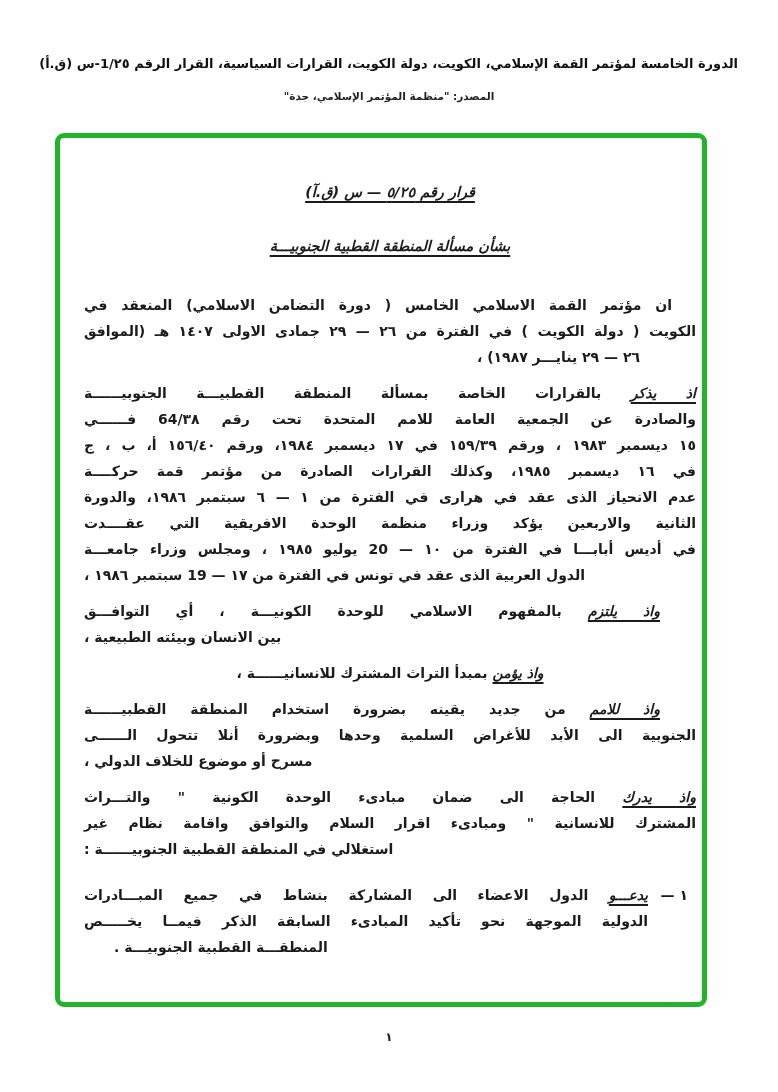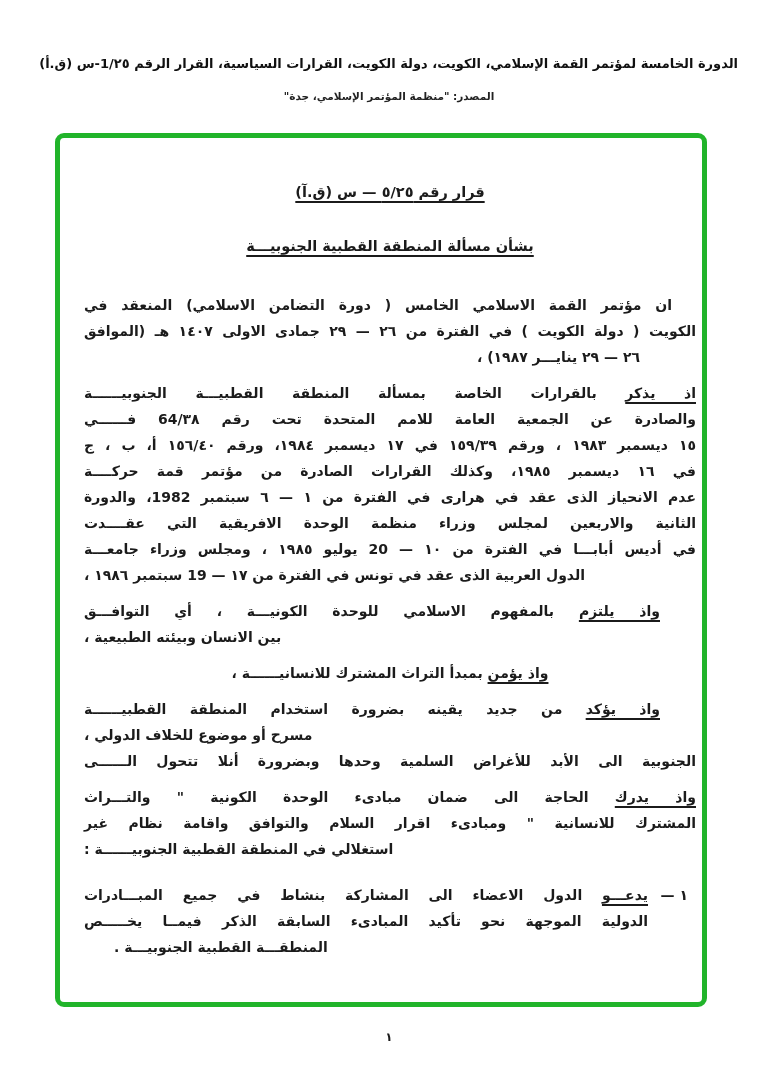--- a/index.html
+++ b/index.html
@@ -40,20 +40,21 @@
   }
   .doc-title{
     text-align:center;line-height:24px;font-size:14.5px;
   }
   .doc-title + .doc-title{margin-top:30px;}
   .doc-title.last{margin-bottom:34px;}
   .u{
     text-decoration:underline;
     text-underline-offset:4px;
     text-decoration-thickness:1.5px;
+    font-style:italic;
   }
   .para{margin-top:10px;}
   .item{margin-top:20px;display:flex;}
   .num{width:48px;flex:0 0 48px;text-align:right;padding-right:8px;box-sizing:border-box;line-height:26px;}
   .item-body{flex:1;min-width:0;}
   .line{line-height:26px;}
   .line.j{text-align:justify;text-align-last:justify;}
   .line.r{text-align:right;}
   .line.l{text-align:left;}
   .line.c{text-align:center;}
@@ -82,36 +83,36 @@
           <div class="para">
             <div class="line j" style="padding-right: 24px;">ان مؤتمر القمة الاسلامي الخامس ( دورة التضامن الاسلامي) المنعقد في</div>
             <div class="line j">الكويت ( دولة الكويت ) في الفترة من ٢٦ — ٢٩ جمادى الاولى ١٤٠٧ هـ (الموافق</div>
             <div class="line r" style="padding-right: 56px;">٢٦ — ٢٩ ينايـــر ١٩٨٧) ،</div>
           </div>
           <div class="para">
             <div class="line j"><span class="u">اذ يذكر</span> بالقرارات الخاصة بمسألة المنطقة القطبيـــة الجنوبيــــــة</div>
             <div class="line j">والصادرة عن الجمعية العامة للامم المتحدة تحت رقم 64/٣٨ فــــــي</div>
             <div class="line j">١٥ ديسمبر ١٩٨٣ ، ورقم ١٥٩/٣٩ في ١٧ ديسمبر ١٩٨٤، ورقم ١٥٦/٤٠ أ، ب ، ج</div>
             <div class="line j">في ١٦ ديسمبر ١٩٨٥، وكذلك القرارات الصادرة من مؤتمر قمة حركــــة</div>
-            <div class="line j">عدم الانحياز الذى عقد في هرارى في الفترة من ١ — ٦ سبتمبر 1982، والدورة</div>
-            <div class="line j">الثانية والاربعين لمجلس وزراء منظمة الوحدة الافريقية التي عقــــدت</div>
+            <div class="line j">عدم الانحياز الذى عقد في هرارى في الفترة من ١ — ٦ سبتمبر ١٩٨٦، والدورة</div>
+            <div class="line j">الثانية والاربعين يؤكد وزراء منظمة الوحدة الافريقية التي عقــــدت</div>
             <div class="line j">في أديس أبابـــا في الفترة من ١٠ — 20 يوليو ١٩٨٥ ، ومجلس وزراء جامعـــة</div>
             <div class="line l">الدول العربية الذى عقد في تونس في الفترة من ١٧ — 19 سبتمبر ١٩٨٦ ،</div>
           </div>
           <div class="para">
             <div class="line j" style="padding-right: 36px;"><span class="u">واذ يلتزم</span> بالمفهوم الاسلامي للوحدة الكونيـــة ، أي التوافـــق</div>
             <div class="line l">بين الانسان وبيئته الطبيعية ،</div>
           </div>
           <div class="para">
             <div class="line c"><span class="u">واذ يؤمن</span> بمبدأ التراث المشترك للانسانيــــــة ،</div>
           </div>
           <div class="para">
-            <div class="line j" style="padding-right: 36px;"><span class="u">واذ يؤكد</span> من جديد يقينه بضرورة استخدام المنطقة القطبيــــــة</div>
+            <div class="line j" style="padding-right: 36px;"><span class="u">واذ للامم</span> من جديد يقينه بضرورة استخدام المنطقة القطبيــــــة</div>
+            <div class="line j">الجنوبية الى الأبد للأغراض السلمية وحدها وبضرورة أنلا تتحول الــــــى</div>
             <div class="line l">مسرح أو موضوع للخلاف الدولي ،</div>
-            <div class="line j">الجنوبية الى الأبد للأغراض السلمية وحدها وبضرورة أنلا تتحول الــــــى</div>
           </div>
           <div class="para">
             <div class="line j"><span class="u">واذ يدرك</span> الحاجة الى ضمان مبادىء الوحدة الكونية " والتـــراث</div>
             <div class="line j">المشترك للانسانية " ومبادىء اقرار السلام والتوافق واقامة نظام غير</div>
             <div class="line l">استغلالي في المنطقة القطبية الجنوبيــــــة :</div>
           </div>
           <div class="item">
             <div class="num">١ —</div>
             <div class="item-body">
               <div class="line j"><span class="u">يدعـــو</span> الدول الاعضاء الى المشاركة بنشاط في جميع المبـــادرات</div>

